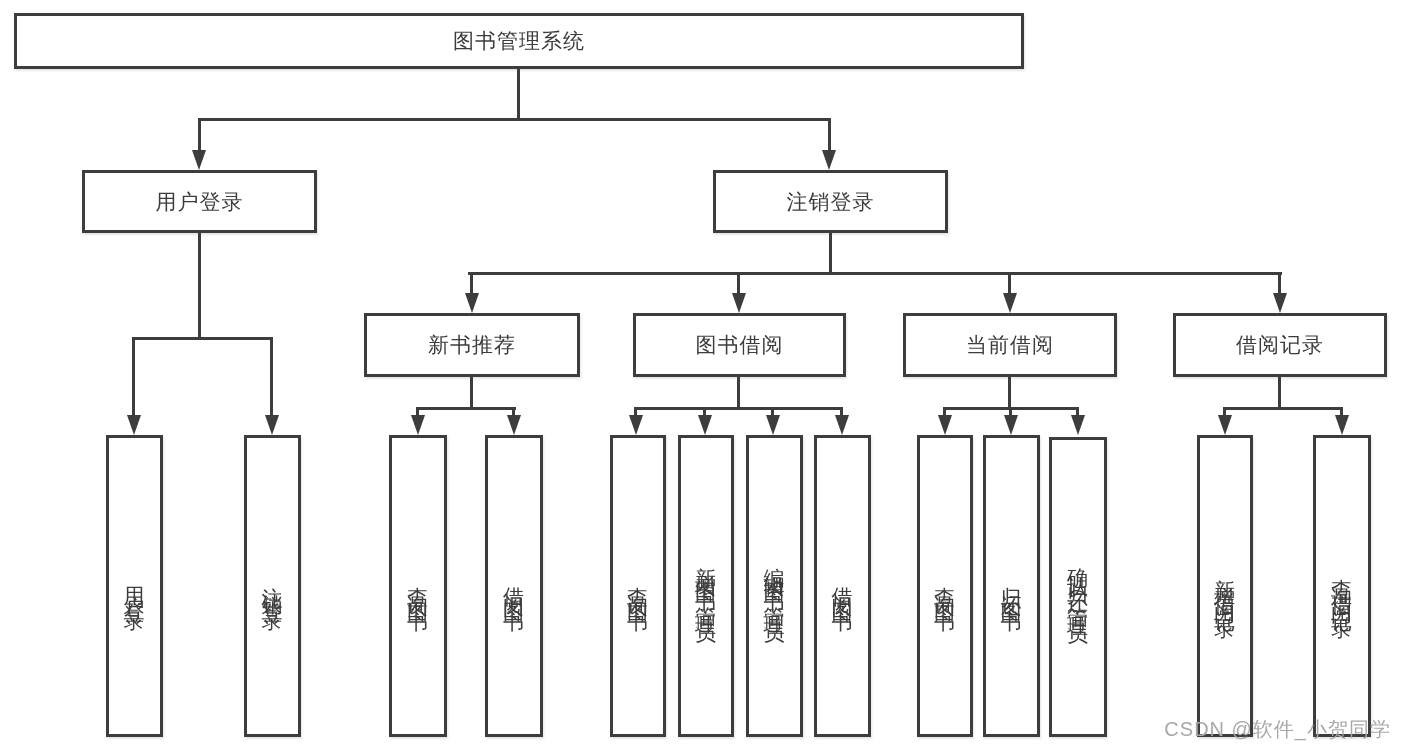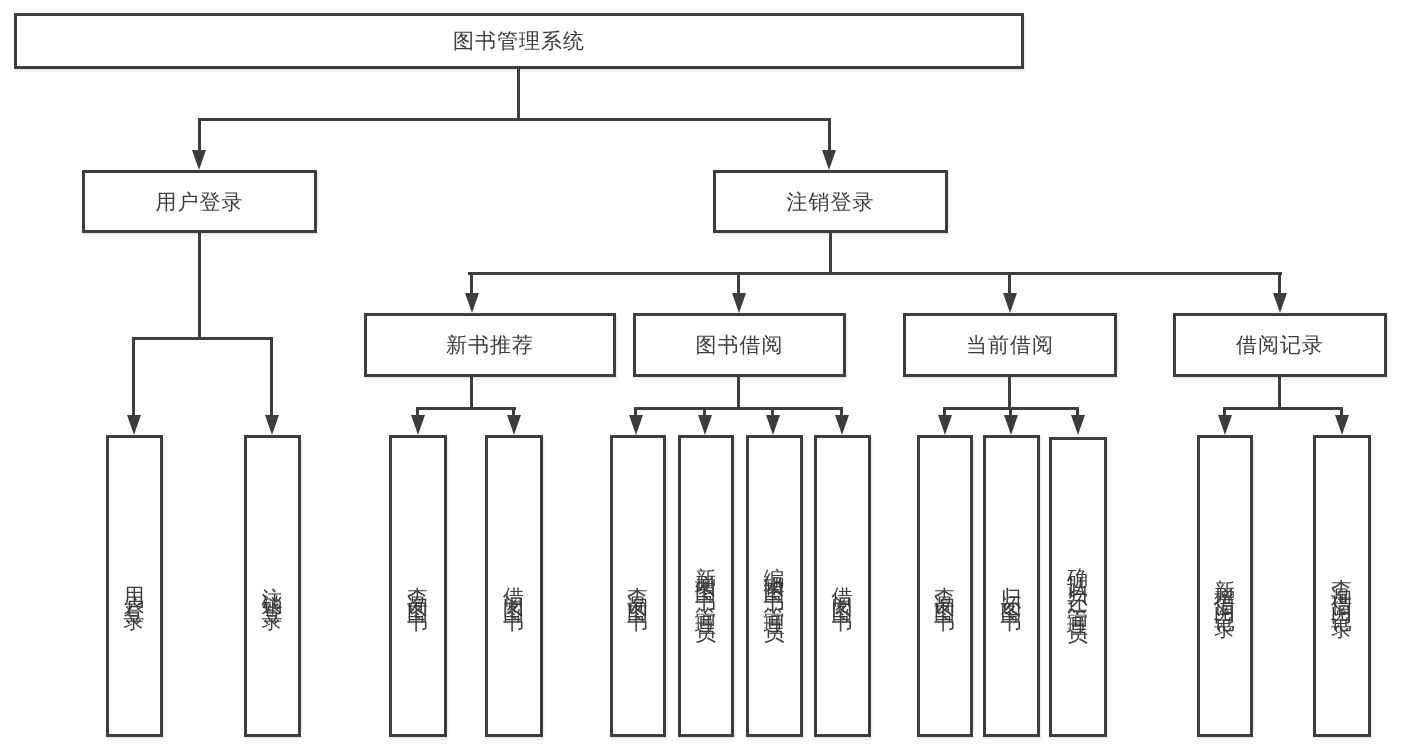--- a/index.html
+++ b/index.html
@@ -88,21 +88,21 @@
   <div class="hline" style="left:468px;top:272px;width:814px"></div>
   <div class="vline" style="left:470px;top:272px;height:23px"></div>
   <div class="arrow" style="left:465px;top:293px"></div>
   <div class="vline" style="left:737px;top:272px;height:23px"></div>
   <div class="arrow" style="left:732px;top:293px"></div>
   <div class="vline" style="left:1008px;top:272px;height:23px"></div>
   <div class="arrow" style="left:1003px;top:293px"></div>
   <div class="vline" style="left:1278px;top:272px;height:23px"></div>
   <div class="arrow" style="left:1273px;top:293px"></div>
 
-  <div class="hnode" style="left:364px;top:313px;width:252px;height:64px">
+  <div class="hnode" style="left:364px;top:313px;width:216px;height:64px">
     <span>新书推荐</span>
   </div>
   <div class="hnode" style="left:633px;top:313px;width:213px;height:64px">
     <span>图书借阅</span>
   </div>
   <div class="hnode" style="left:903px;top:313px;width:214px;height:64px">
     <span>当前借阅</span>
   </div>
   <div class="hnode" style="left:1173px;top:313px;width:214px;height:64px">
     <span>借阅记录</span>
@@ -179,14 +179,15 @@
     <span>确认归还（管理员）</span>
   </div>
 
   <div class="vnode" style="left:1197px;top:435px;width:56px;height:302px">
     <span>新增借阅记录</span>
   </div>
   <div class="vnode" style="left:1313px;top:435px;width:58px;height:302px">
     <span>查询借阅记录</span>
   </div>
 
+  <div class="watermark">CSDN @软件_小贺同学</div>
 
 </div>
 
 </body></html>

